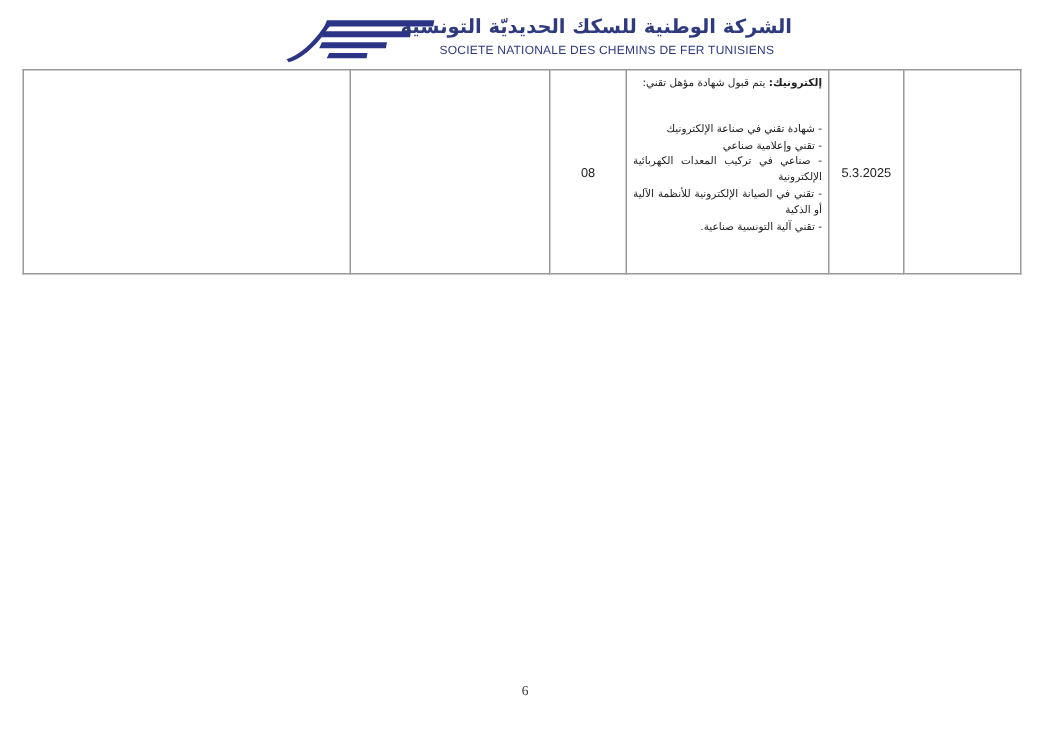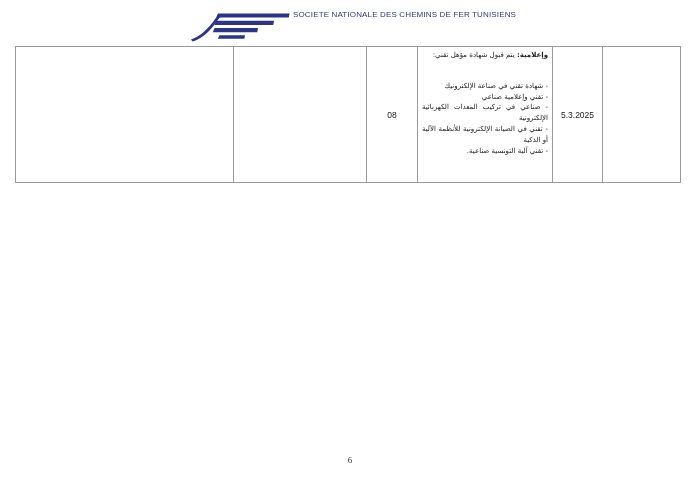--- a/index.html
+++ b/index.html
@@ -72,41 +72,42 @@
     <svg class="hdr-logo" viewBox="0 0 104 32" xmlns="http://www.w3.org/2000/svg">
       <g fill="#2b3487">
         <path d="M3,29.5 C11,27 20,19.5 27.5,8.5 C29,6.3 30.5,5 32,5 L35,5 C33,6 30.8,8.5 28.8,11.5 C21.5,22 12.5,29.5 4.5,31.5 Z"></path>
         <path d="M30,3.5 L101.5,3.5 L100.8,7.6 L28.2,7.6 Z"></path>
         <path d="M28.3,10.8 L86,10.8 L85.3,14.9 L26.5,14.9 Z"></path>
         <path d="M26.6,18.1 L70,18.1 L69.3,22.2 L24.8,22.2 Z"></path>
         <path d="M31.5,25.3 L57,25.3 L56.4,28.8 L29.8,28.8 Z"></path>
       </g>
     </svg>
     <div class="hdr-titles">
+      <div class="title-ar">الشركة الوطنية للسكك الحديديّة التونسية</div>
       <div class="title-fr">SOCIETE NATIONALE DES CHEMINS DE FER TUNISIENS</div>
     </div>
   </div>
 
   <table class="doc-table">
     <colgroup>
       <col style="width:218px">
         <col style="width:133px">
         <col style="width:51px">
       <col style="width:135px">
         <col style="width:50px">
         <col style="width:78px">
     </colgroup>
     <tbody>
       <tr>
         <td class="cell-empty"></td>
         <td class="cell-empty"></td>
         <td class="cell-positions">08</td>
         <td class="cell-requirements">
           <div>
-            <span class="req-lead">وإعلامية:</span><span> يتم قبول شهادة مؤهل تقني:</span>
+            <span class="req-lead">إلكترونيك:</span><span> يتم قبول شهادة مؤهل تقني:</span>
           </div>
           <div class="req-list">
               <div class="req-item">- شهادة تقني في صناعة الإلكترونيك</div>
               <div class="req-item">- تقني وإعلامية صناعي</div>
               <div class="req-item">- صناعي في تركيب المعدات الكهربائية الإلكترونية</div>
               <div class="req-item">- تقني في الصيانة الإلكترونية للأنظمة الآلية أو الذكية</div>
               <div class="req-item">- تقني آلية التونسية صناعية.</div>
             </div>
         </td>
         <td class="cell-date">5.3.2025</td>

